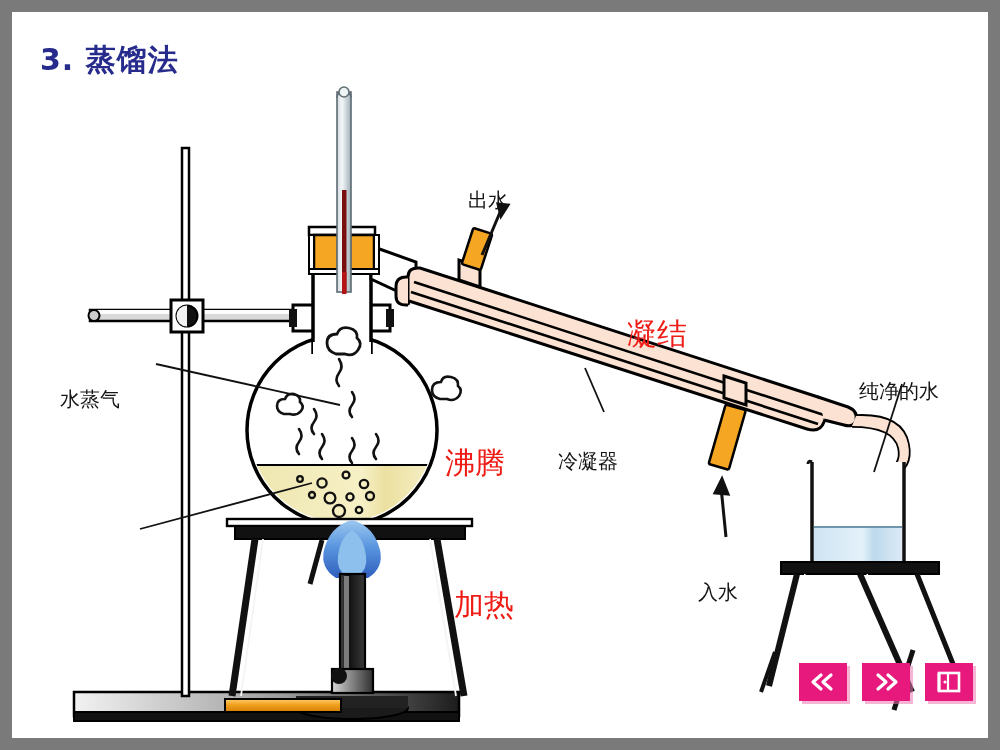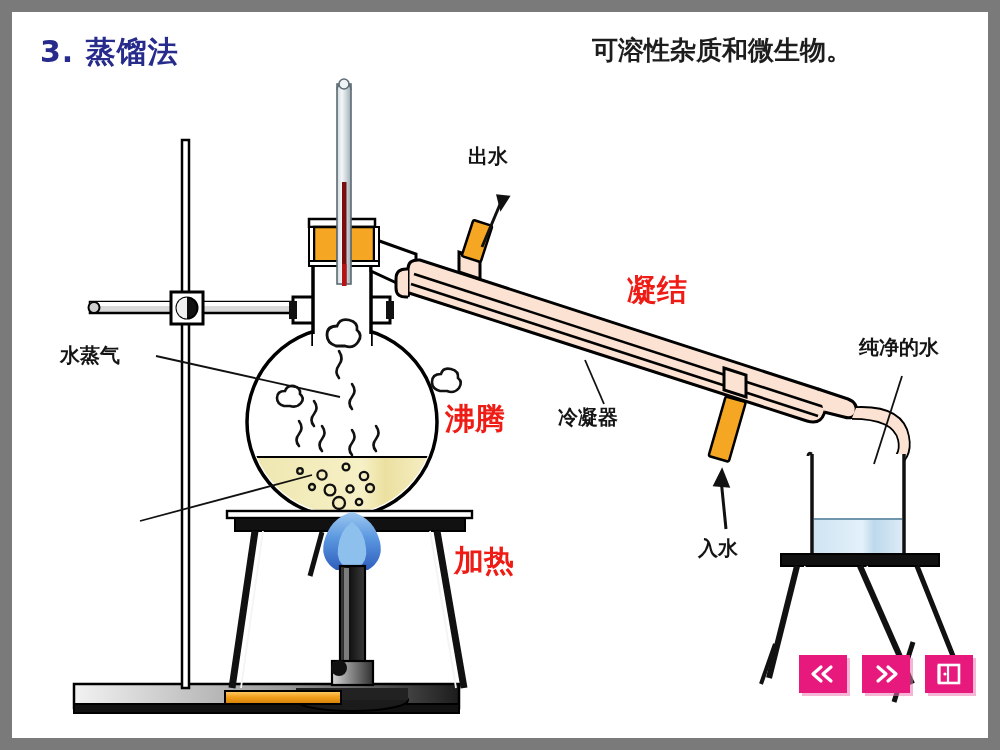--- a/index.html
+++ b/index.html
@@ -9,21 +9,21 @@
     font-family:"DejaVu Sans","Liberation Sans",sans-serif;
     overflow:hidden;
   }
   #slide{
     position:absolute;
     left:12px;top:12px;
     width:976px;height:726px;
     background:#ffffff;
     overflow:hidden;
   }
-  #stage{position:absolute;left:0;top:4px;width:976px;height:619px;}
+  #stage{position:absolute;left:0;top:12px;width:976px;height:619px;}
   svg.layer{position:absolute;left:0;top:0;width:976px;height:726px;}
 
   .title{
     position:absolute;
     left:28px;top:16px;
     font-family:"DejaVu Sans","Liberation Sans",sans-serif;
     font-size:30px;font-weight:bold;
     color:#262b8c;
     letter-spacing:1px;
     white-space:nowrap;
@@ -33,24 +33,25 @@
     left:580px;top:18px;
     font-family:"DejaVu Sans","Liberation Sans",sans-serif;
     font-size:26px;font-weight:bold;
     color:#1d1d1d;
     line-height:1.28;
     white-space:nowrap;
   }
   .lbl{
     position:absolute;
     font-family:"DejaVu Sans","Liberation Sans",sans-serif;
-    font-size:20px;font-weight:bold;
+    font-size:20px;font-weight:normal;
     color:#141414;
     white-space:nowrap;
     line-height:1.2;
+    margin-top:36px;
   }
   .lbl.red{color:#ef1c16;font-size:30px;}
   .lbl.center{text-align:center;}
 
   .navbar{position:absolute;left:787px;top:639px;width:180px;height:44px;}
   .navbtn{
     position:absolute;top:0;
     width:48px;height:38px;
     background:#e8197d;
     box-shadow:3px 3px 0 rgba(240,120,180,0.55);
@@ -290,21 +291,20 @@
         <line x1="144" y1="340" x2="328" y2="381"></line>
         <line x1="128" y1="505" x2="300" y2="459"></line>
         <line x1="592" y1="388" x2="573" y2="344"></line>
         <line x1="890" y1="360" x2="862" y2="448"></line>
       </g>
     </svg>
 
     <div class="title">3. 蒸馏法</div>
 
     <div class="subtitle">
-      <div>可溶性杂质和微生物。</div>
     </div>
 
     <div class="lbl" style="left:48px;top:327px;">水蒸气</div>
 
 
     <div class="lbl" style="left:456px;top:128px;">出水</div>
 
     <div class="lbl" style="left:686px;top:520px;">入水</div>
 
     <div class="lbl" style="left:546px;top:389px;">冷凝器</div>

